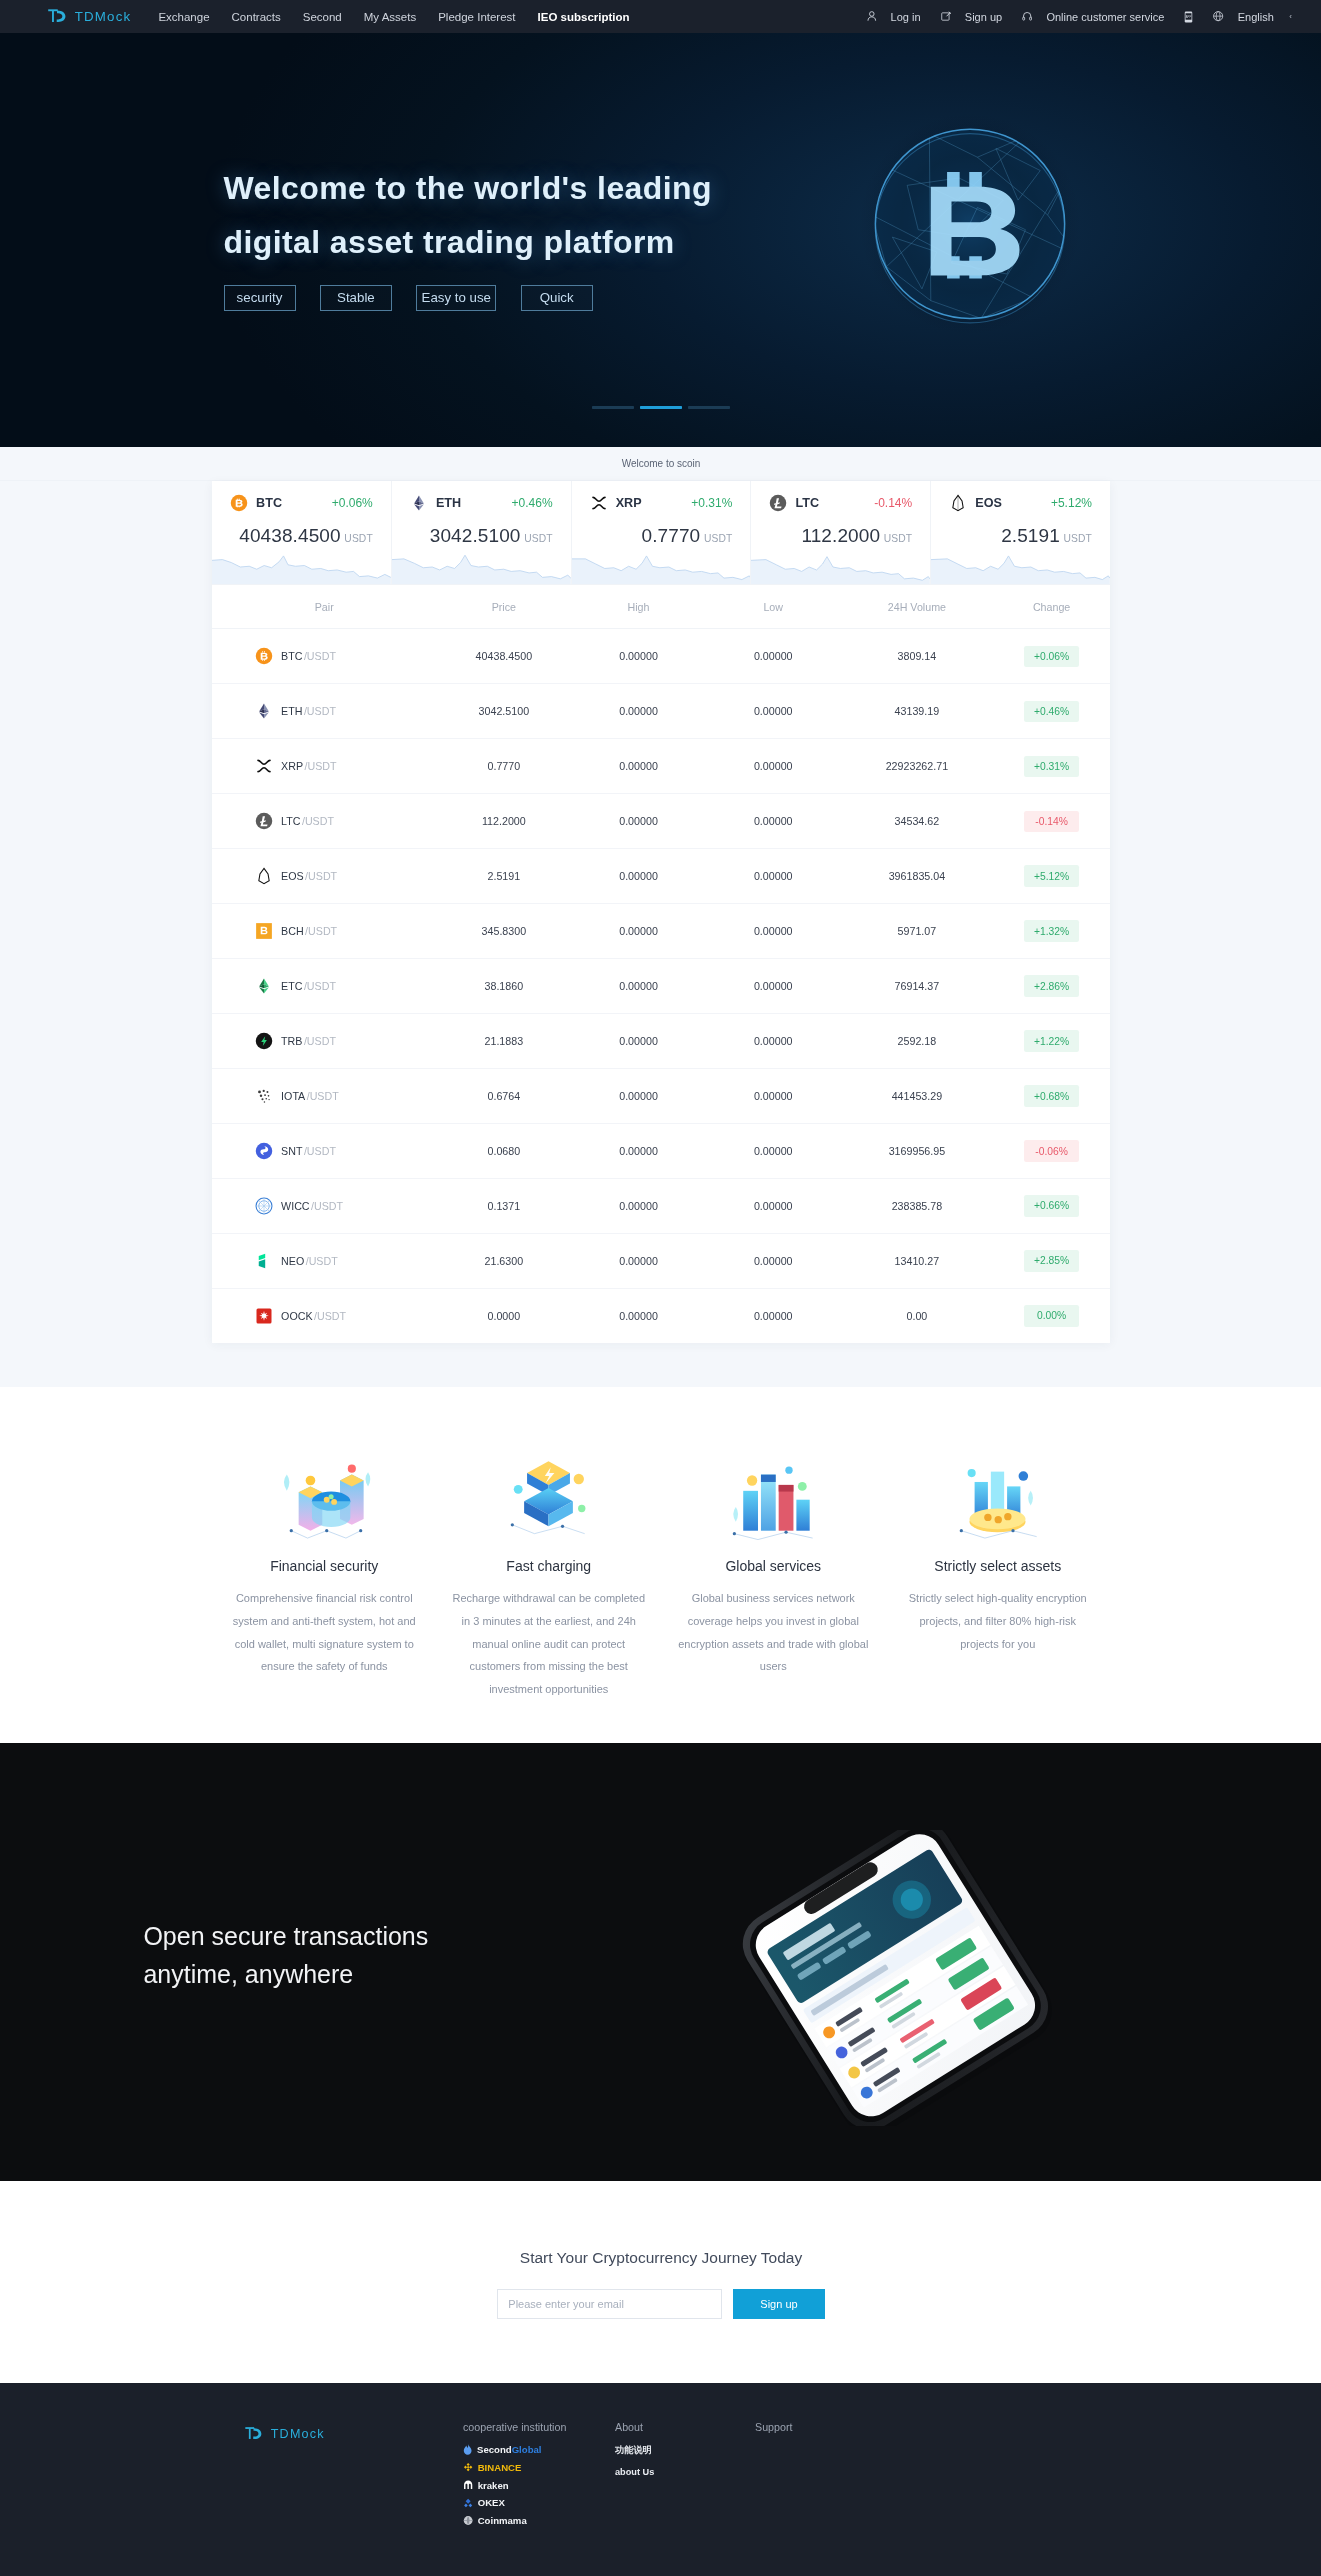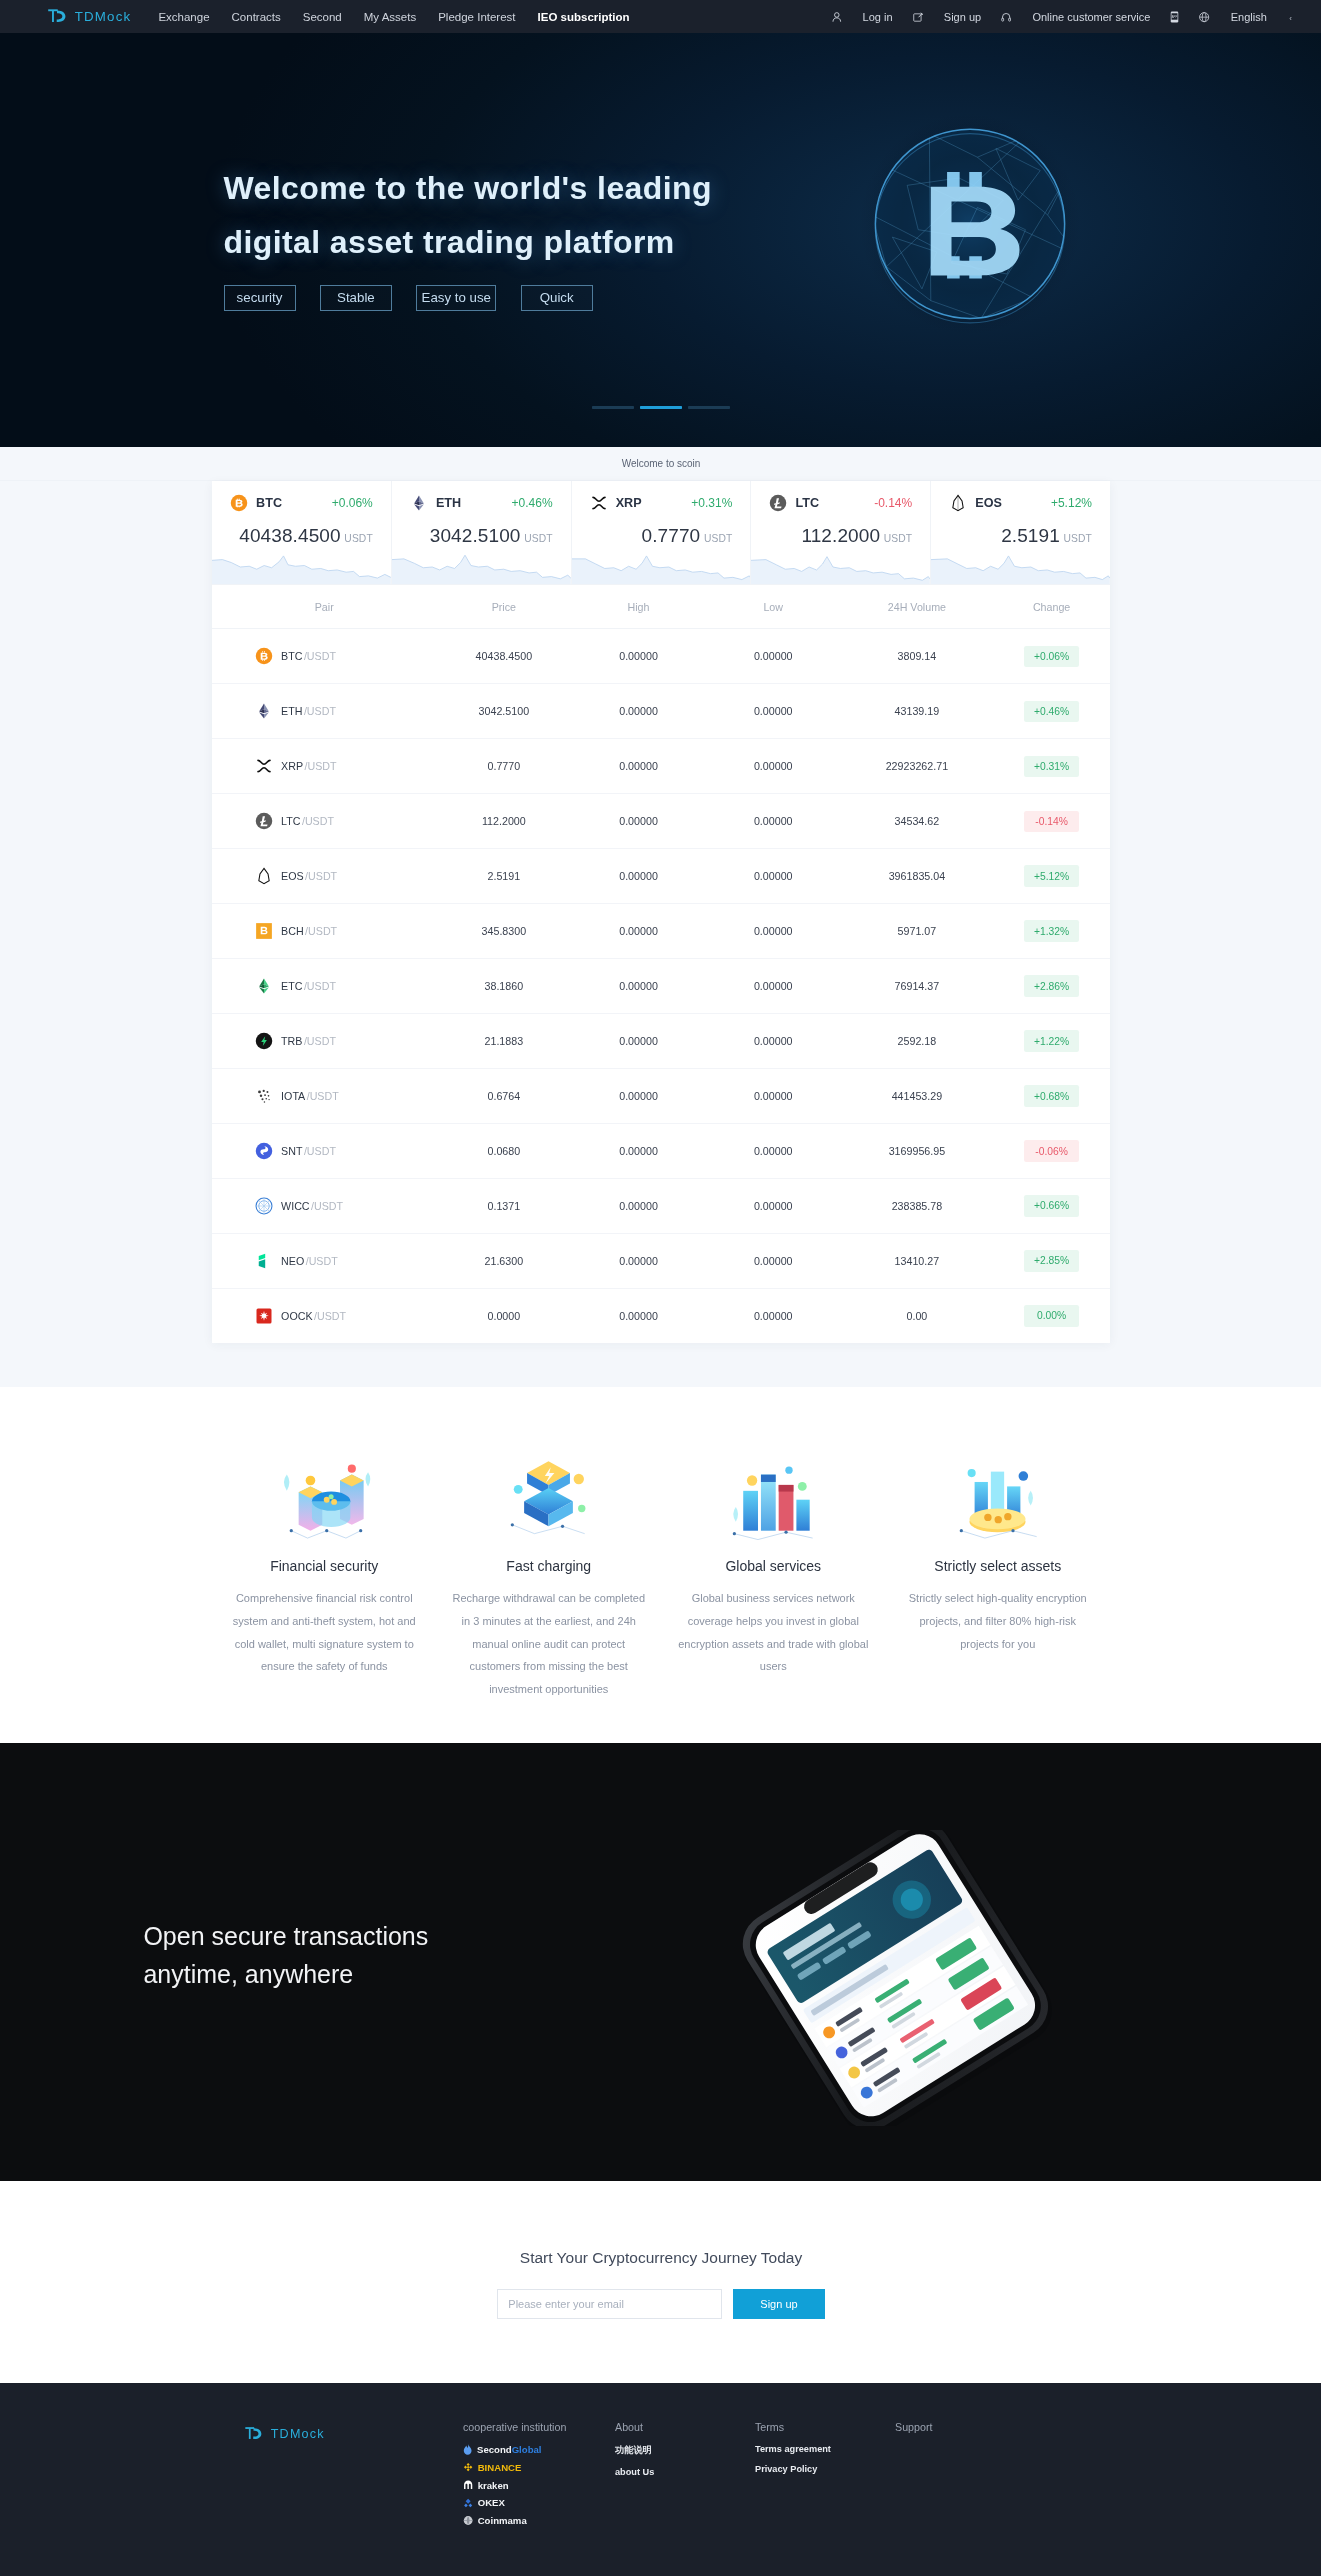--- a/index.html
+++ b/index.html
@@ -27,21 +27,21 @@
   }
   .brand-mark svg { display: block; }
   .brand-name {
     color: #2aaedb; font-size: 13.3px; letter-spacing: 1.2px; font-weight: 400;
   }
   .nav-links { display: flex; align-items: center; gap: 22px; }
   .nav-link { color: #cfd4dd; font-size: 11.5px; cursor: pointer; white-space: nowrap; }
   .nav-link.active { color: #ffffff; font-weight: 700; }
   .nav-right { margin-left: auto; display: flex; align-items: center; gap: 20px; }
   .nav-r-item {
-    display: flex; align-items: flex-end; gap: 21px;
+    display: flex; align-items: center; gap: 14px;
     color: #d3d8e1; font-size: 11px; cursor: pointer; white-space: nowrap;
   }
   .ico { display: inline-flex; align-items: center; justify-content: center; }
   .ico svg { display: block; }
   .caret-left { font-size: 8.1px; color: #b6bcc7; margin-left: 1.5px; }
 
   
   .hero {
     position: relative; height: 414px; overflow: hidden;
     background:
@@ -1035,25 +1035,20 @@
         <span class="partner-name"><span>Coinmama</span></span>
       </div>
     </div>
 
     <div class="f-col">
       <div class="f-col-title">About</div>
       <span class="f-link">功能说明</span>
       <span class="f-link">about Us</span>
     </div>
 
-    <div class="f-col">
-      <div class="f-col-title">Terms</div>
-      <span class="f-link">Terms agreement</span>
-      <span class="f-link">Privacy Policy</span>
-    </div>
 
     <div class="f-col">
       <div class="f-col-title">Support</div>
     </div>
 
   </div>
 </div>
 
 
 </body></html>

